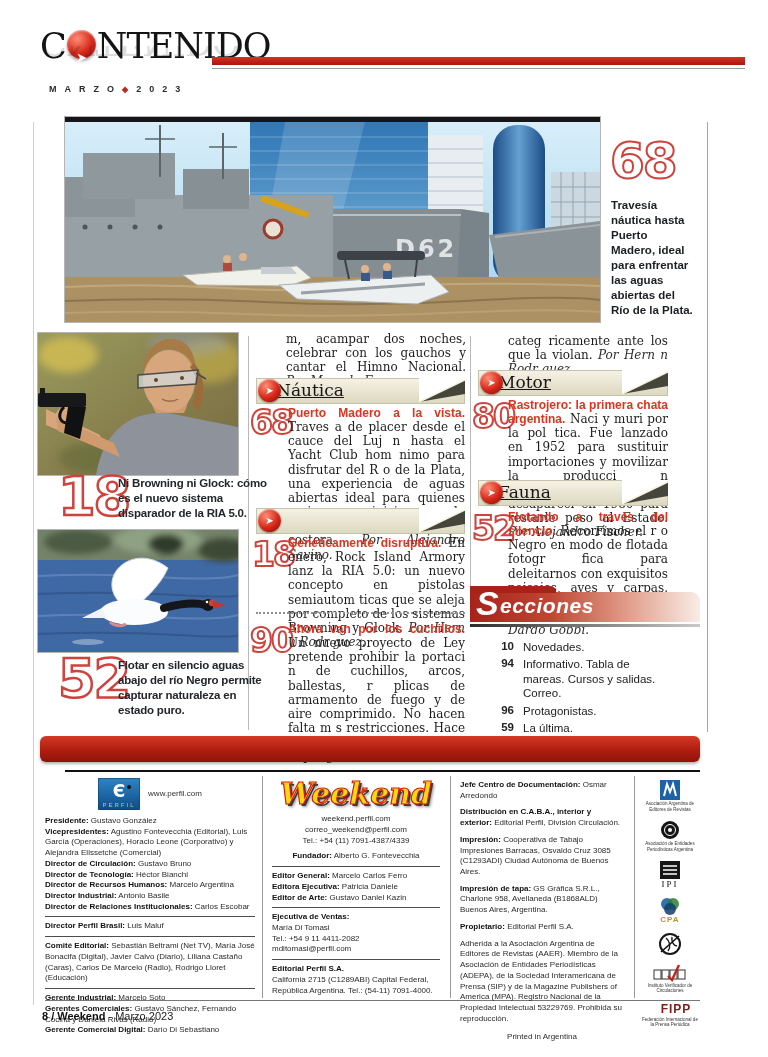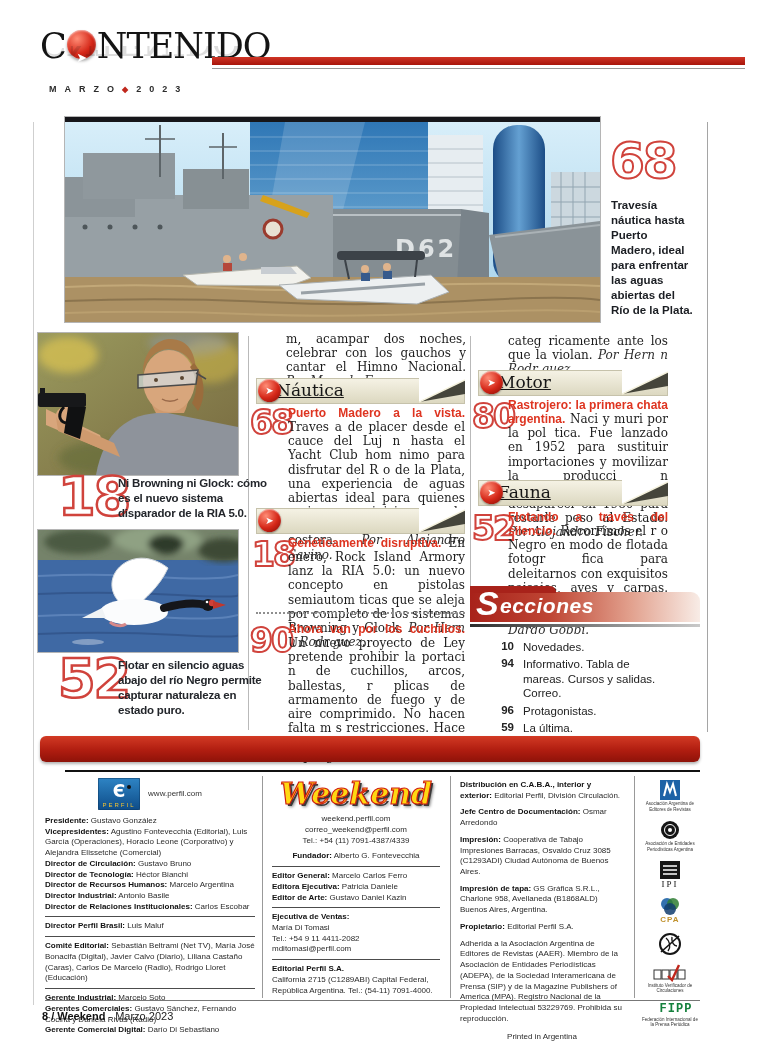--- a/index.html
+++ b/index.html
@@ -97,22 +97,22 @@
   .mh-url{font-size:8px;color:#333;}
   .wk-logo{font-family:"DejaVu Serif",serif;font-style:italic;font-weight:bold;font-size:30px;
            color:#ffd812;-webkit-text-stroke:1.2px #cf1d10;white-space:nowrap;
            text-shadow:2px 2px 0 #3a3a3a,3px 3px 3px rgba(0,0,0,.45);}
   .mh-center{text-align:center;}
   .mh-block{margin-bottom:6px;}
   .logo-cap{font-size:4.5px;line-height:1.25;text-align:center;color:#333;margin-top:1px;}
   .logo-item{display:flex;flex-direction:column;align-items:center;margin-bottom:8px;}
   .ipi-txt{font-family:"Liberation Serif",serif;font-size:9px;letter-spacing:2px;color:#111;}
   .cpa-txt{font-size:8px;font-weight:bold;color:#c0912c;letter-spacing:1px;}
-  .fipp-txt{font-size:12px;font-weight:bold;color:#15803d;letter-spacing:1px;
-            font-family:Liberation Mono, monospace;padding-left:12px;}
+  .fipp-txt{font-size:12px;font-weight:bold;color:#7f1d1d;letter-spacing:1px;
+            font-family:Liberation Sans, sans-serif;padding-left:12px;}
 
   .footer{left:42px;top:1010px;font-size:11px;color:#222;}
   .footer b{color:#111;}
 
   .page-edge-l{left:33px;top:122px;height:883px;}
 </style>
 </head>
 <body>
 
 <div id="page">
@@ -478,22 +478,22 @@
     <div class="m-line"><b>Ejecutiva de Ventas:</b></div>
     <div class="m-line"><span>María Di Tomasi</span></div>
     <div class="m-line"><span>Tel.: +54 9 11 4411-2082</span></div>
     <div class="m-line"><span>mditomasi@perfil.com</span></div>
     <div class="m-div"></div>
     <div class="m-line"><b>Editorial Perfil S.A.</b></div>
     <div class="m-line"><span>California 2715 (C1289ABI) Capital Federal, República Argentina. Tel.: (54-11) 7091-4000.</span></div>
   </div>
 
   <div class="abs mh-col" style="left:460px;top:780px;width:164px;">
+    <div class="mh-block"><b>Jefe Centro de Documentación:</b> <span>Osmar Arredondo</span></div>
     <div class="mh-block"><b>Distribución en C.A.B.A., interior y exterior:</b> <span>Editorial Perfil, División Circulación.</span></div>
-    <div class="mh-block"><b>Jefe Centro de Documentación:</b> <span>Osmar Arredondo</span></div>
     <div class="mh-block"><b>Impresión:</b> <span>Cooperativa de Tabajo Impresiones Barracas, Osvaldo Cruz 3085 (C1293ADI) Ciudad Autónoma de Buenos Aires.</span></div>
     <div class="mh-block"><b>Impresión de tapa:</b> <span>GS Gráfica S.R.L., Charlone 958, Avellaneda (B1868ALD) Buenos Aires, Argentina.</span></div>
     <div class="mh-block"><b>Propietario:</b> <span>Editorial Perfil S.A.</span></div>
     <div class="mh-block">Adherida a la Asociación Argentina de Editores de Revistas (AAER). Miembro de la Asociación de Entidades Periodísticas (ADEPA), de la Sociedad Interamericana de Prensa (SIP) y de la Magazine Publishers of America (MPA). Registro Nacional de la Propiedad Intelectual 53229769. Prohibida su reproducción.</div>
     <div class="mh-center" style="margin-top:8px;">Printed in Argentina</div>
   </div>
 
   <div class="abs" style="left:640px;top:780px;width:60px;">
     <div class="logo-item">
       <svg width="20" height="20">

